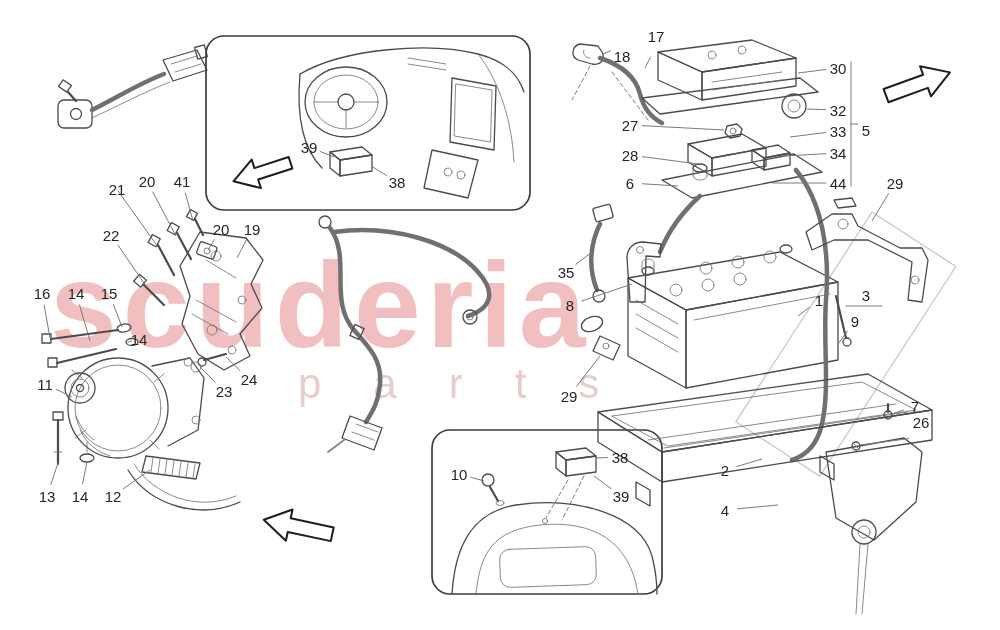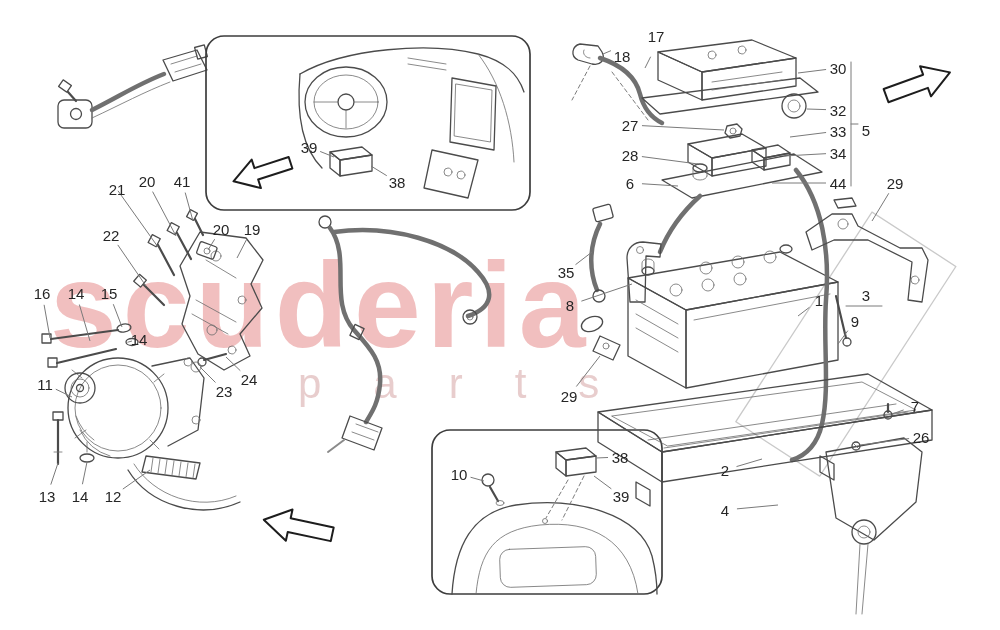--- a/index.html
+++ b/index.html
@@ -340,16 +340,16 @@
     <div class="callout" style="left: 838px; top: 183px;">44</div>
     <div class="callout" style="left: 866px; top: 130px;">5</div>
     <div class="callout" style="left: 895px; top: 183px;">29</div>
     <div class="callout" style="left: 566px; top: 272px;">35</div>
     <div class="callout" style="left: 570px; top: 305px;">8</div>
     <div class="callout" style="left: 819px; top: 300px;">1</div>
     <div class="callout" style="left: 866px; top: 295px;">3</div>
     <div class="callout" style="left: 855px; top: 321px;">9</div>
     <div class="callout" style="left: 569px; top: 396px;">29</div>
     <div class="callout" style="left: 915px; top: 406px;">7</div>
-    <div class="callout" style="left: 921px; top: 437px;">26</div>
+    <div class="callout" style="left: 921px; top: 422px;">26</div>
     <div class="callout" style="left: 725px; top: 470px;">2</div>
     <div class="callout" style="left: 725px; top: 510px;">4</div>
   </div>
 
 </body></html>

